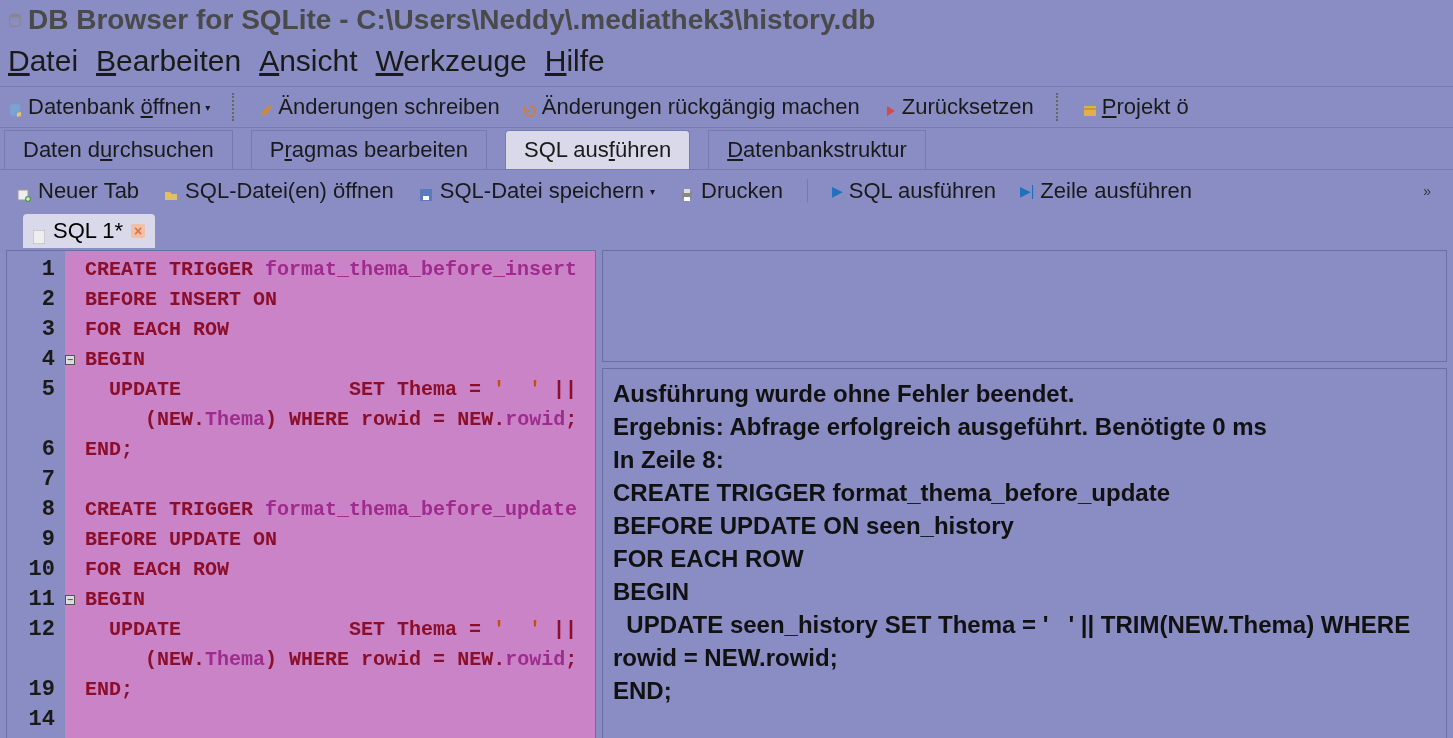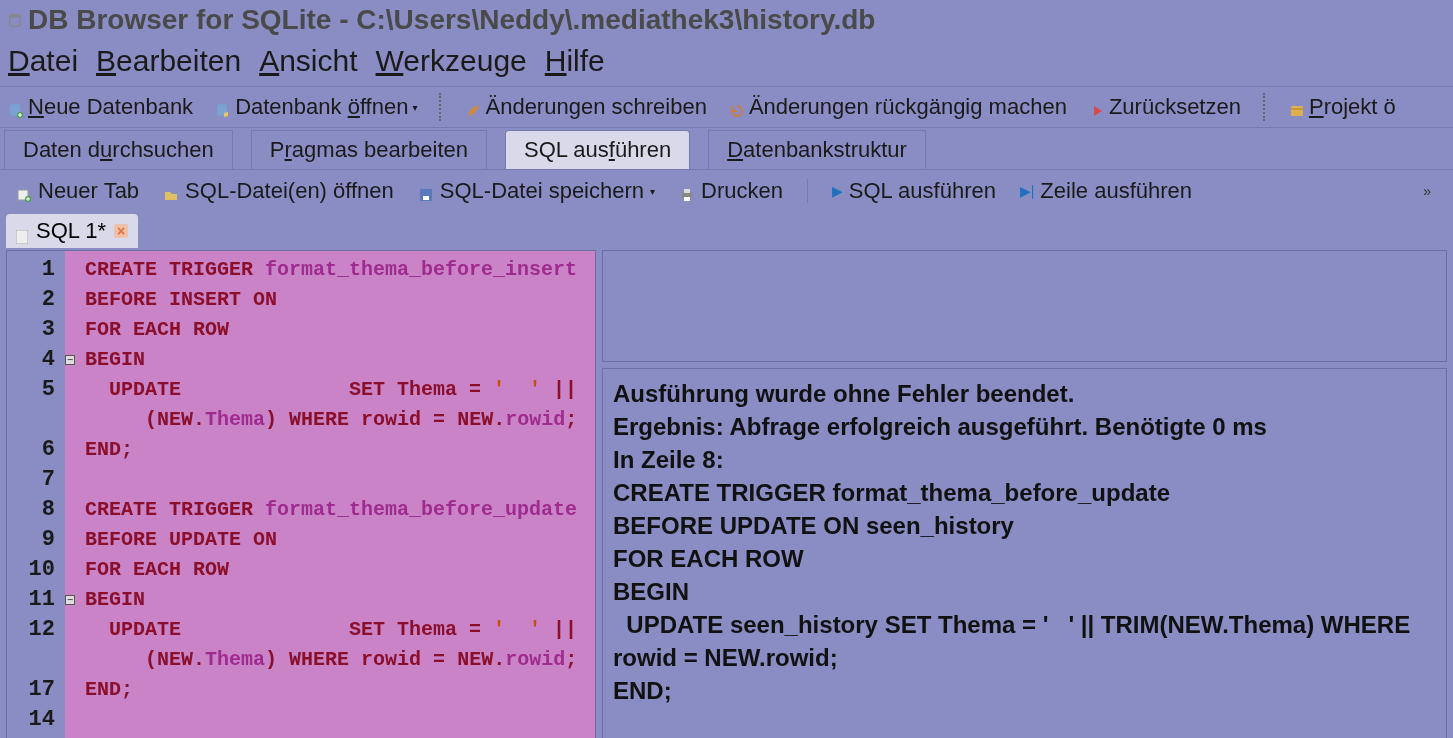--- a/index.html
+++ b/index.html
@@ -90,21 +90,21 @@
     display: flex;
     align-items: center;
     gap: 6px;
     cursor: pointer;
     color: #1a1a1a;
     white-space: nowrap;
   }
   .sub-tabs {
     background: #8a8dc4;
     display: flex;
-    padding: 2px 6px;
+    padding: 2px 23px;
     gap: 2px;
     align-items: center;
   }
   .sub-tab {
     background: #d9d9e9;
     padding: 4px 10px;
     font-size: 22px;
     display: flex;
     align-items: center;
     gap: 8px;
@@ -236,29 +236,20 @@
 
 <div class="menubar">
   <span class="menu-item"><u>D</u><span>atei</span></span>
   <span class="menu-item"><u>B</u><span>earbeiten</span></span>
   <span class="menu-item"><u>A</u><span>nsicht</span></span>
   <span class="menu-item"><u>W</u><span>erkzeuge</span></span>
   <span class="menu-item"><u>H</u><span>ilfe</span></span>
 </div>
 
 <div class="toolbar">
-  <div class="tb-item">
-    <span class="tb-icon"><svg viewBox="0 0 16 16">
-          <ellipse cx="7" cy="3" rx="5" ry="2" fill="#7aa3d4"></ellipse>
-          <path d="M2 3v8c0 1.1 2.2 2 5 2s5-.9 5-2V3" fill="#7aa3d4"></path>
-          <circle cx="12" cy="12" r="3" fill="#4b9e4b"></circle>
-          <path d="M12 10v4M10 12h4" stroke="#fff" stroke-width="1.2"></path>
-        </svg></span>
-    <span><u>N</u>eue Datenbank</span>
-  </div>
   <div class="tb-item">
     <span class="tb-icon"><svg viewBox="0 0 16 16">
           <ellipse cx="7" cy="3" rx="5" ry="2" fill="#7aa3d4"></ellipse>
           <path d="M2 3v8c0 1.1 2.2 2 5 2s5-.9 5-2V3" fill="#7aa3d4"></path>
           <path d="M9 10l4-1v4l-4 1z" fill="#e6c566"></path>
         </svg></span>
     <span>Datenbank <u>ö</u>ffnen</span>
     <span style="font-size:10px;">▾</span>
   </div>
   <div class="tb-divider"></div>
@@ -361,21 +352,21 @@
         <div>5</div>
         <div>&nbsp;</div>
         <div>6</div>
         <div>7</div>
         <div>8</div>
         <div>9</div>
         <div>10</div>
         <div>11</div>
         <div>12</div>
         <div>&nbsp;</div>
-        <div>17</div>
+        <div>19</div>
         <div>14</div>
       </div>
     <div class="fold-col" id="foldcol">
         <div style="height:30px;">&nbsp;</div>
         <div style="height:30px;">&nbsp;</div>
         <div style="height:30px;">&nbsp;</div>
         <div style="height:30px;display:flex;align-items:center;">
           <span class="fold-marker">−</span>
         </div>
         <div style="height:30px;">&nbsp;</div>

